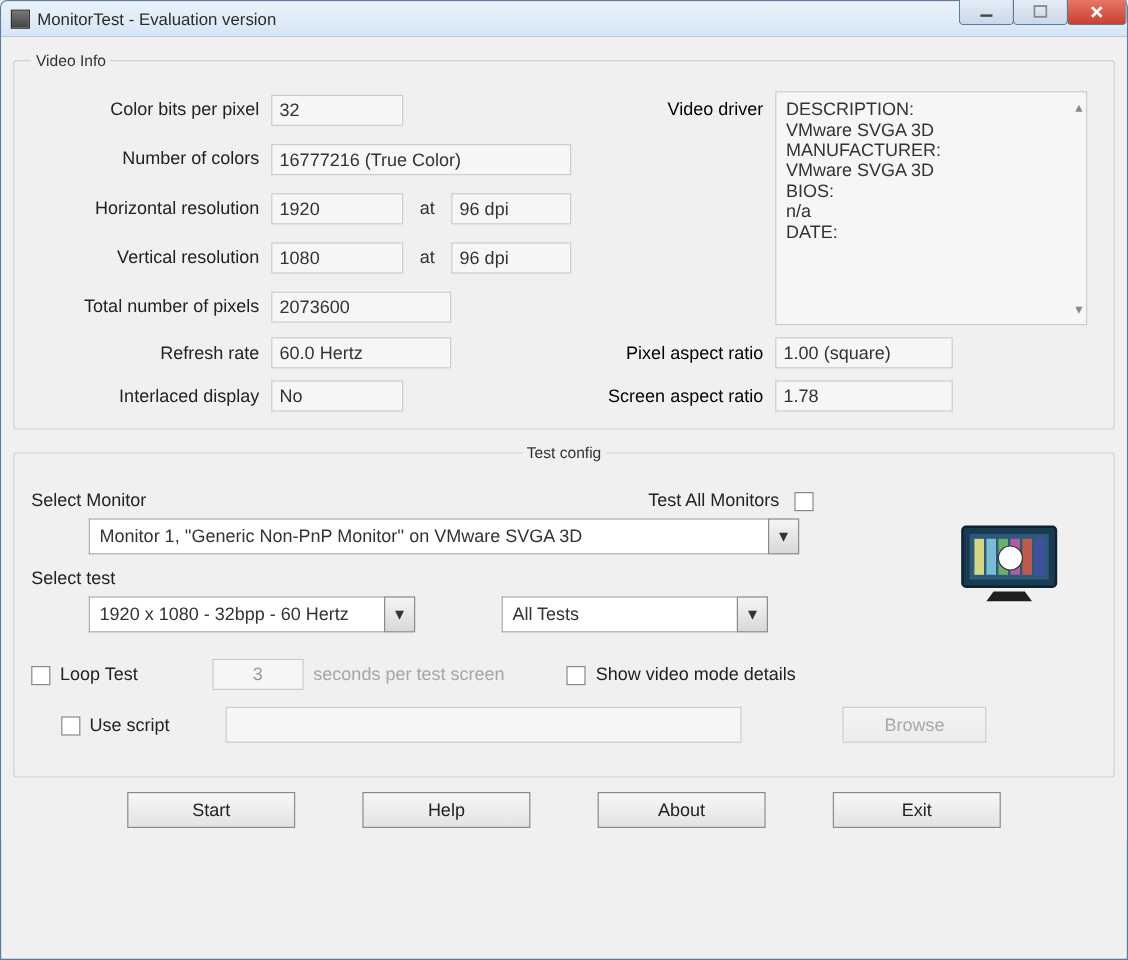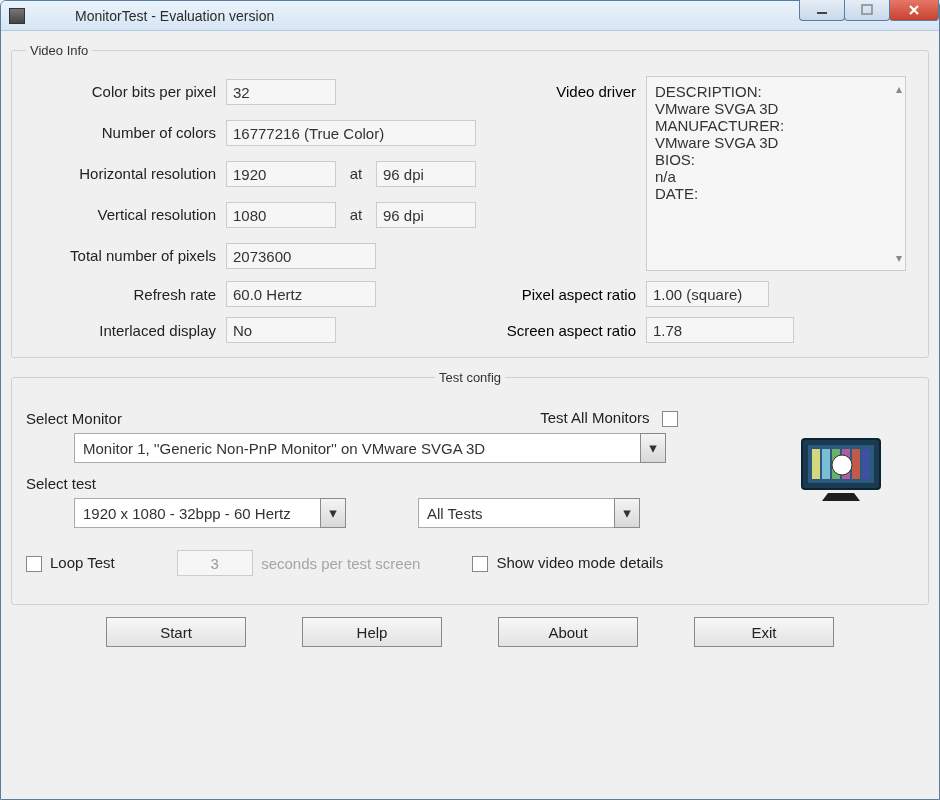--- a/index.html
+++ b/index.html
@@ -18,21 +18,20 @@
     border-radius: 6px 6px 0 0;
     position: relative;
   }
   .titlebar {
     height: 30px;
     background: linear-gradient(#eaf3fb, #d6e5f5);
     border-bottom: 1px solid #b5c9de;
     display: flex; align-items: center;
     border-radius: 5px 5px 0 0;
     position: relative;
-    gap: 44px;
   }
   .titlebar .appicon {
     width: 16px; height: 16px; margin: 0 6px 0 8px;
     background: linear-gradient(#777, #444);
     border: 1px solid #333;
   }
   .titlebar .title { color: #2b2b2b; font-size: 14px; }
   .winbtns {
     position: absolute; right: 0; top: -2px;
     display: flex; gap: 0;
@@ -246,21 +245,21 @@
         <div class="ro" style="grid-column: 2 / span 2;">2073600</div>
         <div></div>
           <div></div>
           <div></div>
 
         <div class="lab">Refresh rate</div>
         <div class="ro" style="grid-column: 2 / span 2;">60.0 Hertz</div>
         <div></div>
           <div></div>
         <div class="lab-r">Pixel aspect ratio</div>
-        <div class="ro" style="width:123px">1.00 (square)</div>
+        <div class="ro" style="width:148px">1.00 (square)</div>
 
         <div class="lab">Interlaced display</div>
         <div class="ro" style="grid-column: 2 / span 1;">No</div>
         <div></div>
           <div></div>
           <div></div>
         <div class="lab-r">Screen aspect ratio</div>
         <div class="ro" style="width:148px">1.78</div>
       </div>
     </fieldset>
@@ -313,20 +312,26 @@
 
       <div class="tc-row" style="margin-top:22px; gap:22px;">
         <span><span class="cb"></span><span class="tc-label">Loop Test</span></span>
         <span style="margin-left:40px;">
           <span class="disabled-input">3</span>
           &nbsp;<span class="muted">seconds per test screen</span>
         </span>
         <span style="margin-left:30px;"><span class="cb"></span><span class="tc-label">Show video mode details</span></span>
       </div>
 
+      <div class="tc-row" style="margin-top:14px; gap:22px;">
+        <span style="width:140px;"><span class="cb"></span><span class="tc-label">Use script</span></span>
+        <span class="disabled-input" style="width:430px; height:30px;"></span>
+        <span style="width:40px;"></span>
+        <div class="browse-btn">Browse</div>
+      </div>
     </fieldset>
 
     <div class="btnrow">
       <div class="push">Start</div>
       <div class="push">Help</div>
       <div class="push">About</div>
       <div class="push">Exit</div>
     </div>
 
   </div>

